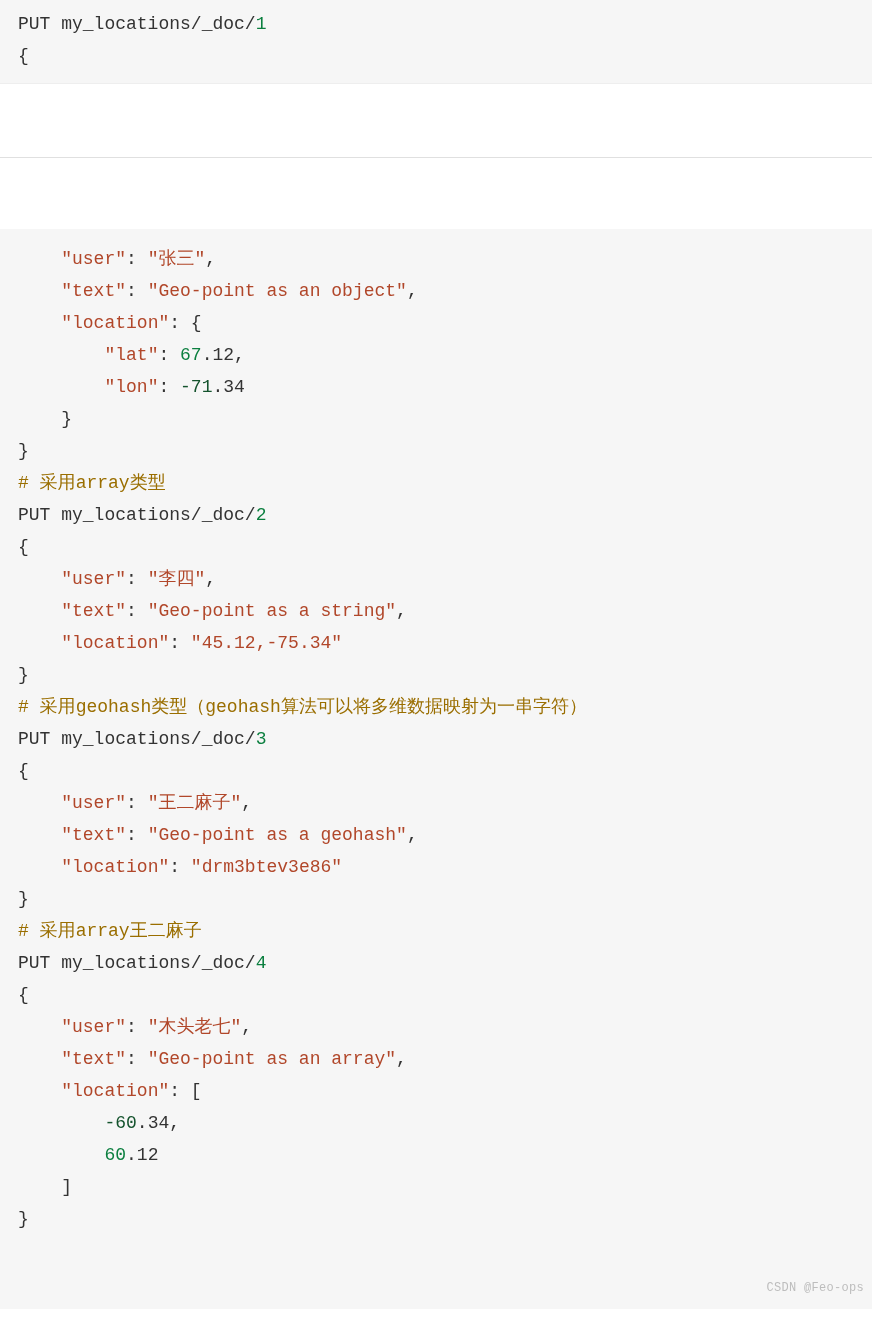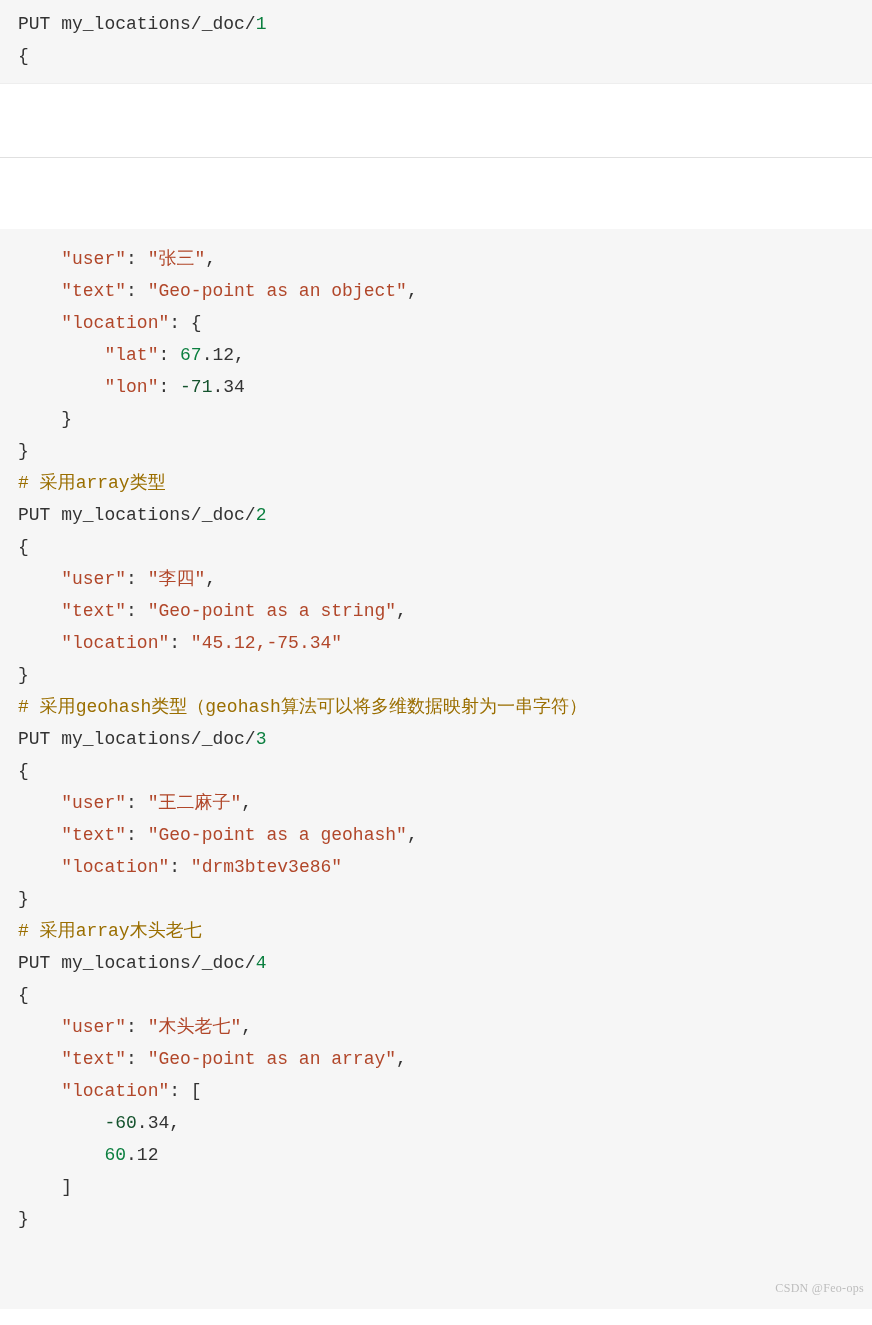--- a/index.html
+++ b/index.html
@@ -41,21 +41,21 @@
     min-height: 1080px;
     position: relative;
     padding: 14px 18px 26px 18px;
   }
   .watermark {
     position: absolute;
     right: 8px;
     bottom: 5px;
     font-size: 12px;
     color: #bdbdbd;
-    font-family: Liberation Serif, serif;
+    font-family: Liberation Mono, monospace;
     letter-spacing: 0.3px;
   }
   .pln { color: #333333; font-family: Liberation Mono, monospace; }
   .str { color: #b1472a; }      
   .key { color: #b1472a; }      
   .num-pos { color: #0b7f3f; }  
   .num-neg { color: #14532d; }  
   .punc { color: #333333; }
   .cmt { color: #9a6e00; }      
   .kw { color: #9a6e00; }
@@ -85,21 +85,21 @@
     <span class="key">"text"</span><span class="punc">: </span><span class="str">"Geo-point as a string"</span><span class="punc">,</span>
     <span class="key">"location"</span><span class="punc">: </span><span class="str">"45.12,-75.34"</span>
 <span class="punc">}</span>
 <span class="cmt">#</span><span class="cmt"> 采用</span><span class="kw">geohash</span><span class="cmt">类型（</span><span class="kw">geohash</span><span class="cmt">算法可以将多维数据映射为一串字符）</span>
 <span class="pln">PUT my_locations/_doc/</span><span class="num-pos">3</span>
 <span class="punc">{</span>
     <span class="key">"user"</span><span class="punc">: </span><span class="str">"王二麻子"</span><span class="punc">,</span>
     <span class="key">"text"</span><span class="punc">: </span><span class="str">"Geo-point as a geohash"</span><span class="punc">,</span>
     <span class="key">"location"</span><span class="punc">: </span><span class="str">"drm3btev3e86"</span>
 <span class="punc">}</span>
-<span class="cmt">#</span><span class="cmt"> 采用</span><span class="kw">array</span><span class="cmt">木头老七</span>
+<span class="cmt">#</span><span class="cmt"> 采用</span><span class="kw">array</span><span class="cmt">王二麻子</span>
 <span class="pln">PUT my_locations/_doc/</span><span class="num-pos">4</span>
 <span class="punc">{</span>
     <span class="key">"user"</span><span class="punc">: </span><span class="str">"木头老七"</span><span class="punc">,</span>
     <span class="key">"text"</span><span class="punc">: </span><span class="str">"Geo-point as an array"</span><span class="punc">,</span>
     <span class="key">"location"</span><span class="punc">: </span><span class="punc">[</span>
         <span class="num-neg">-60</span><span class="pln">.34</span><span class="punc">,</span>
         <span class="num-pos">60</span><span class="pln">.12</span>
     <span class="punc">]</span>
 <span class="punc">}</span>
 <div class="watermark">CSDN @Feo-ops</div></div>

